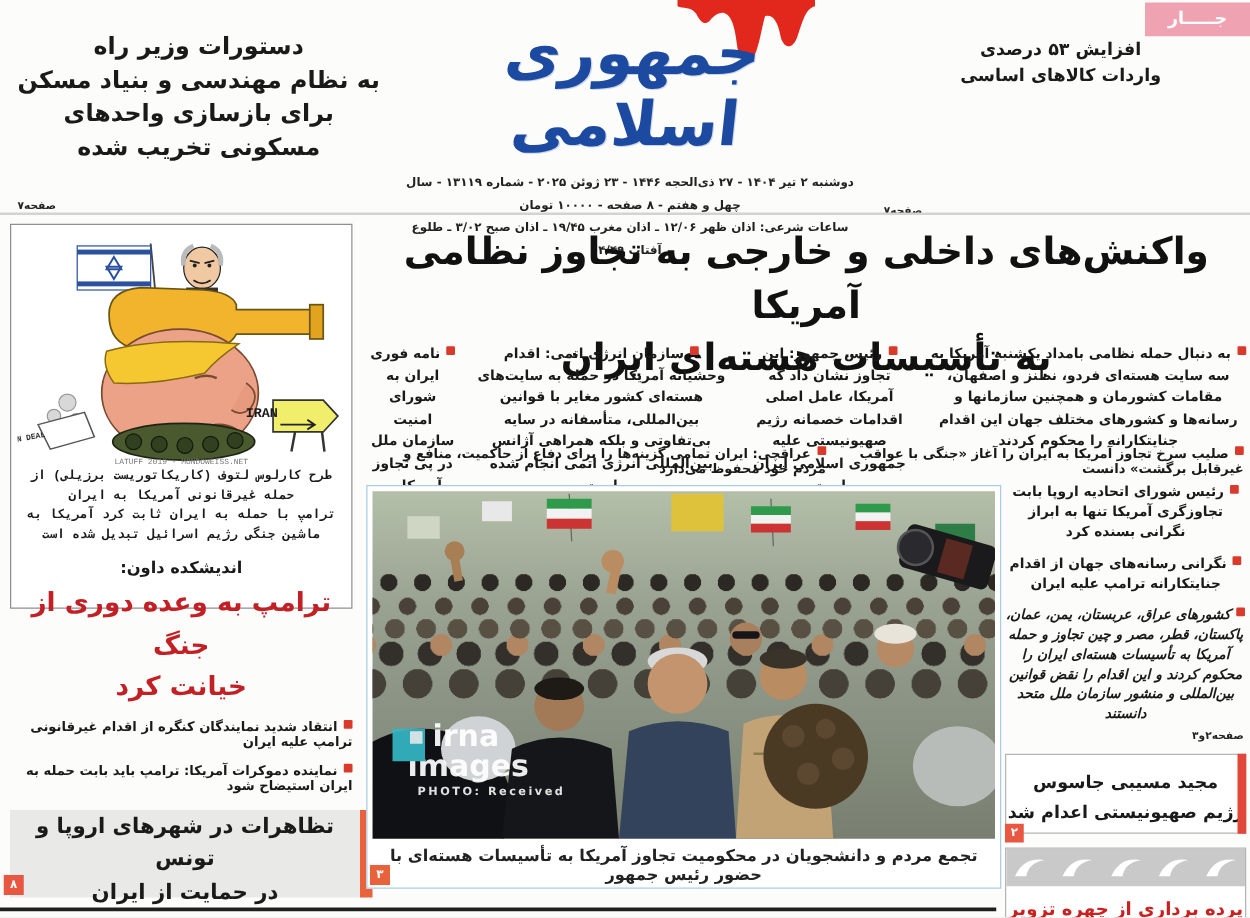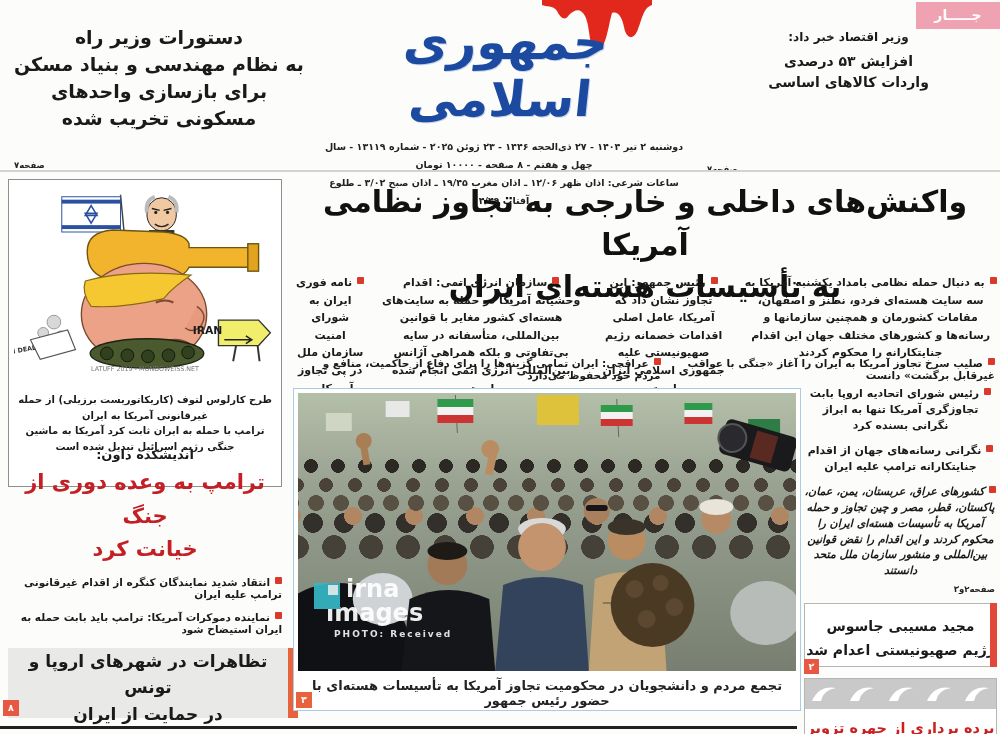--- a/index.html
+++ b/index.html
@@ -17,23 +17,23 @@
   .mast{position:absolute;left:318px;width:372px;top:0;text-align:center;}
   .blood{position:absolute;left:220px;top:0;width:118px;height:50px;}
   .mast .logo{position:relative;font-size:49px;font-weight:bold;color:#1c4aa0;padding-top:14px;transform:skewX(-6deg);letter-spacing:-2px;text-shadow:1px 1px 0 #c9d4ea;}
   .mast .dates{margin-top:10px;font-size:9.5px;font-weight:bold;color:#222;line-height:1.9;}
   .tr-story{position:absolute;left:705px;right:8px;top:30px;height:130px;text-align:center;}
   .tr-story .kick{font-size:12px;font-weight:bold;margin-bottom:7px;}
   .tr-story .hl{font-size:14px;font-weight:bold;line-height:1.5;}
   .tr-story .pref{position:absolute;left:2px;bottom:-14px;}
   .divider{position:absolute;top:170px;left:0;width:1000px;height:2px;background:#d3d3d1;}
   
-  .cartoon-box{position:absolute;right:718px;left:8px;top:179px;height:308px;border:1px solid #8f8f8f;background:#fff;padding:5px;box-sizing:border-box;}
+  .cartoon-box{position:absolute;right:718px;left:8px;top:179px;height:308px;border:1px solid #8f8f8f;background:#fff;padding:5px;box-sizing:border-box;font-family:Liberation Mono, monospace;}
   .cartoon-box svg.toon{width:100%;height:188px;display:block;background:#fff;}
-  .cartoon-cap{font-size:10px;font-weight:bold;text-align:center;line-height:1.55;margin-top:19px;}
+  .cartoon-cap{font-size:10px;font-weight:bold;text-align:center;line-height:1.55;margin-top:1px;}
   
   .left-story{position:absolute;right:718px;left:8px;top:447px;text-align:center;}
   .left-story .kick{font-size:13px;font-weight:bold;margin-bottom:4px;}
   .left-story .redhl{font-size:21px;font-weight:bold;color:#c32026;line-height:1.6;margin-bottom:9px;}
   .left-story .bl{font-size:10.5px;font-weight:bold;text-align:right;margin-bottom:11px;}
   .left-story .yemen{font-size:10.5px;font-weight:bold;line-height:1.6;margin-top:2px;}
   .left-story .pref{display:block;text-align:left;margin-top:3px;}
   .demo-box{position:absolute;right:712px;left:8px;top:648px;height:70px;background:#e9e9e8;border-left:none;border-right:none;box-sizing:border-box;text-align:center;font-size:17px;font-weight:bold;line-height:1.55;}
   
   .demo-box .bar{position:absolute;right:-10px;top:0;width:10px;height:100%;background:#e8623c;}
@@ -99,21 +99,20 @@
       <path fill="#e2271c" d="M4,0 H114 V5 C106,7 104,18 100,29 C96,41 88,39 86,27 C84,17 80,11 74,13 C70,27 68,50 59,50 C50,50 53,28 47,16 C43,8 37,9 31,15 C27,21 23,19 19,11 C15,5 8,7 4,5 Z"></path>
     </svg>
     <div class="logo">جمهوری اسلامی</div>
     <div class="dates">
       <div>دوشنبه ۲ تیر ۱۴۰۴ - ۲۷ ذی‌الحجه ۱۴۴۶ - ۲۳ ژوئن ۲۰۲۵ - شماره ۱۳۱۱۹ - سال چهل و هفتم - ۸ صفحه - ۱۰۰۰۰ تومان</div>
       <div>ساعات شرعی: اذان ظهر ۱۲/۰۶ ـ اذان مغرب ۱۹/۴۵ ـ اذان صبح ۳/۰۲ ـ طلوع آفتاب ۴/۴۹</div>
     </div>
   </div>
 
   <div class="tr-story">
-    <div class="kick">وزیر اقتصاد خبر داد:</div>
     <div class="hl">
       <span style="display:block">افزایش ۵۳ درصدی</span>
       <span style="display:block">واردات کالاهای اساسی</span>
     </div>
     <span class="pref">صفحه۷</span>
   </div>
 
   <div class="divider"></div>
 
   <div class="cartoon-box">

